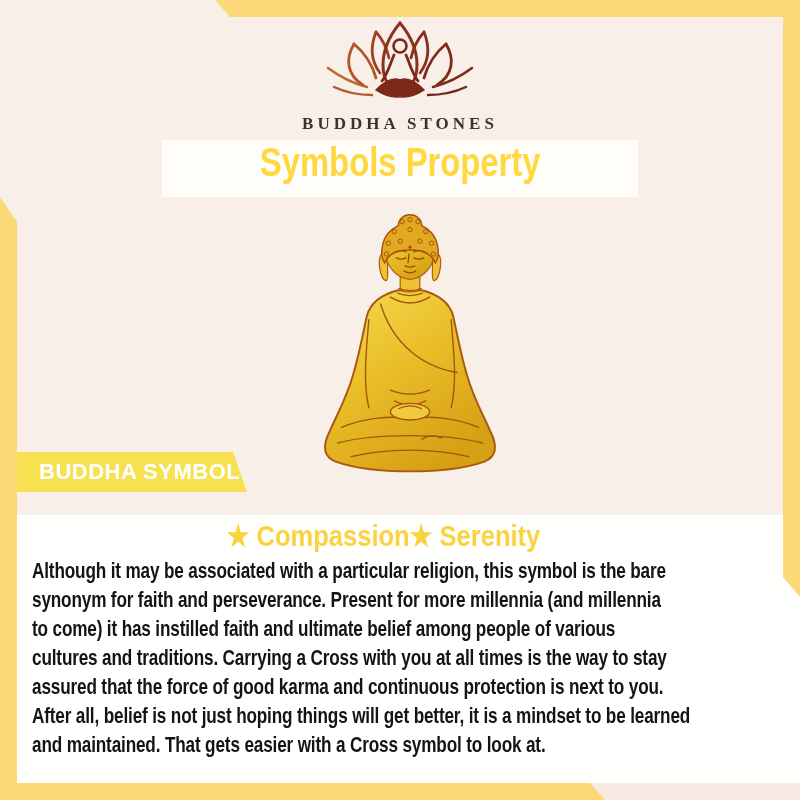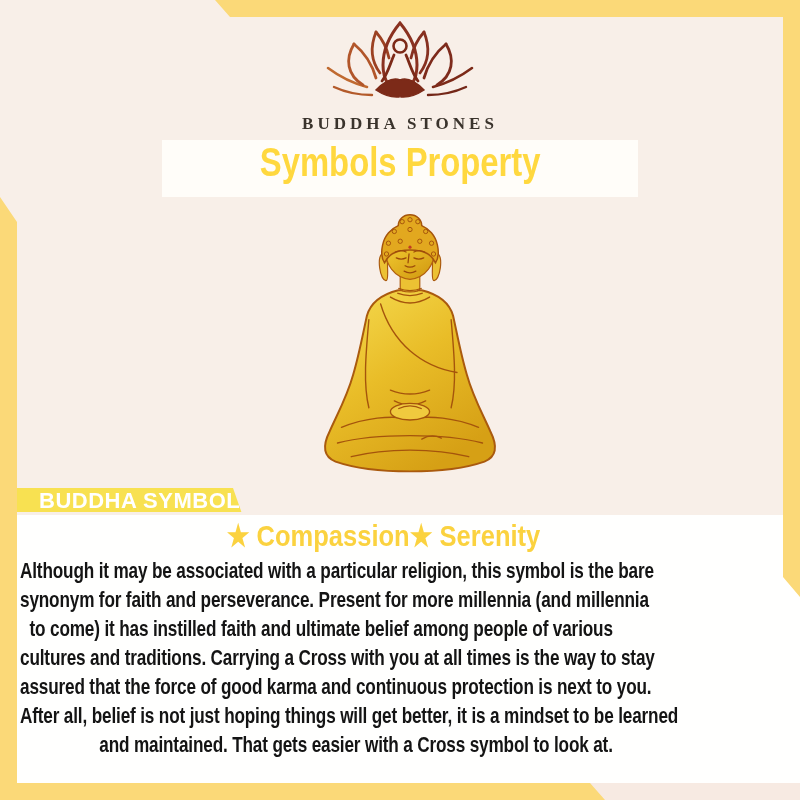--- a/index.html
+++ b/index.html
@@ -28,37 +28,37 @@
     display:flex;align-items:flex-start;justify-content:center;
   }
   .title-text{
     font-size:40px;font-weight:bold;color:#ffd83f;white-space:nowrap;
     transform:scaleX(0.82);transform-origin:50% 50%;letter-spacing:0px;
   }
   
   .buddha{position:absolute;left:312px;top:206px;margin:0;}
   
   .symbol-badge{
-    position:absolute;left:17px;top:452px;width:230px;height:24px;background:#f8e151;
+    position:absolute;left:17px;top:452px;width:230px;height:40px;background:#f8e151;
     clip-path:polygon(0 0,216px 0,230px 40px,0 40px);
-    display:flex;align-items:flex-start;margin-top:36px;
+    display:flex;align-items:center;
   }
   .symbol-badge span{
     padding-left:22px;color:#ffffff;font-size:22px;font-weight:600;letter-spacing:0.5px;white-space:nowrap;
   }
   
   .traits{
     position:absolute;left:0;top:518px;width:766px;text-align:center;
   }
   .traits span{
     display:inline-block;font-size:30px;font-weight:bold;color:#fbd23f;white-space:nowrap;
     transform:scaleX(0.85);transform-origin:50% 50%;
   }
   
-  .paragraph{position:absolute;left:20px;top:556px;width:760px;text-align:right;}
+  .paragraph{position:absolute;left:32px;top:556px;width:760px;}
   .body-line{
     font-size:22px;font-weight:bold;color:#141414;line-height:29px;white-space:nowrap;
     transform:scaleX(0.78);transform-origin:0 50%;letter-spacing:-0.2px;
   }
 </style>
 </head>
 <body>
 
 <div class="canvas">
 

